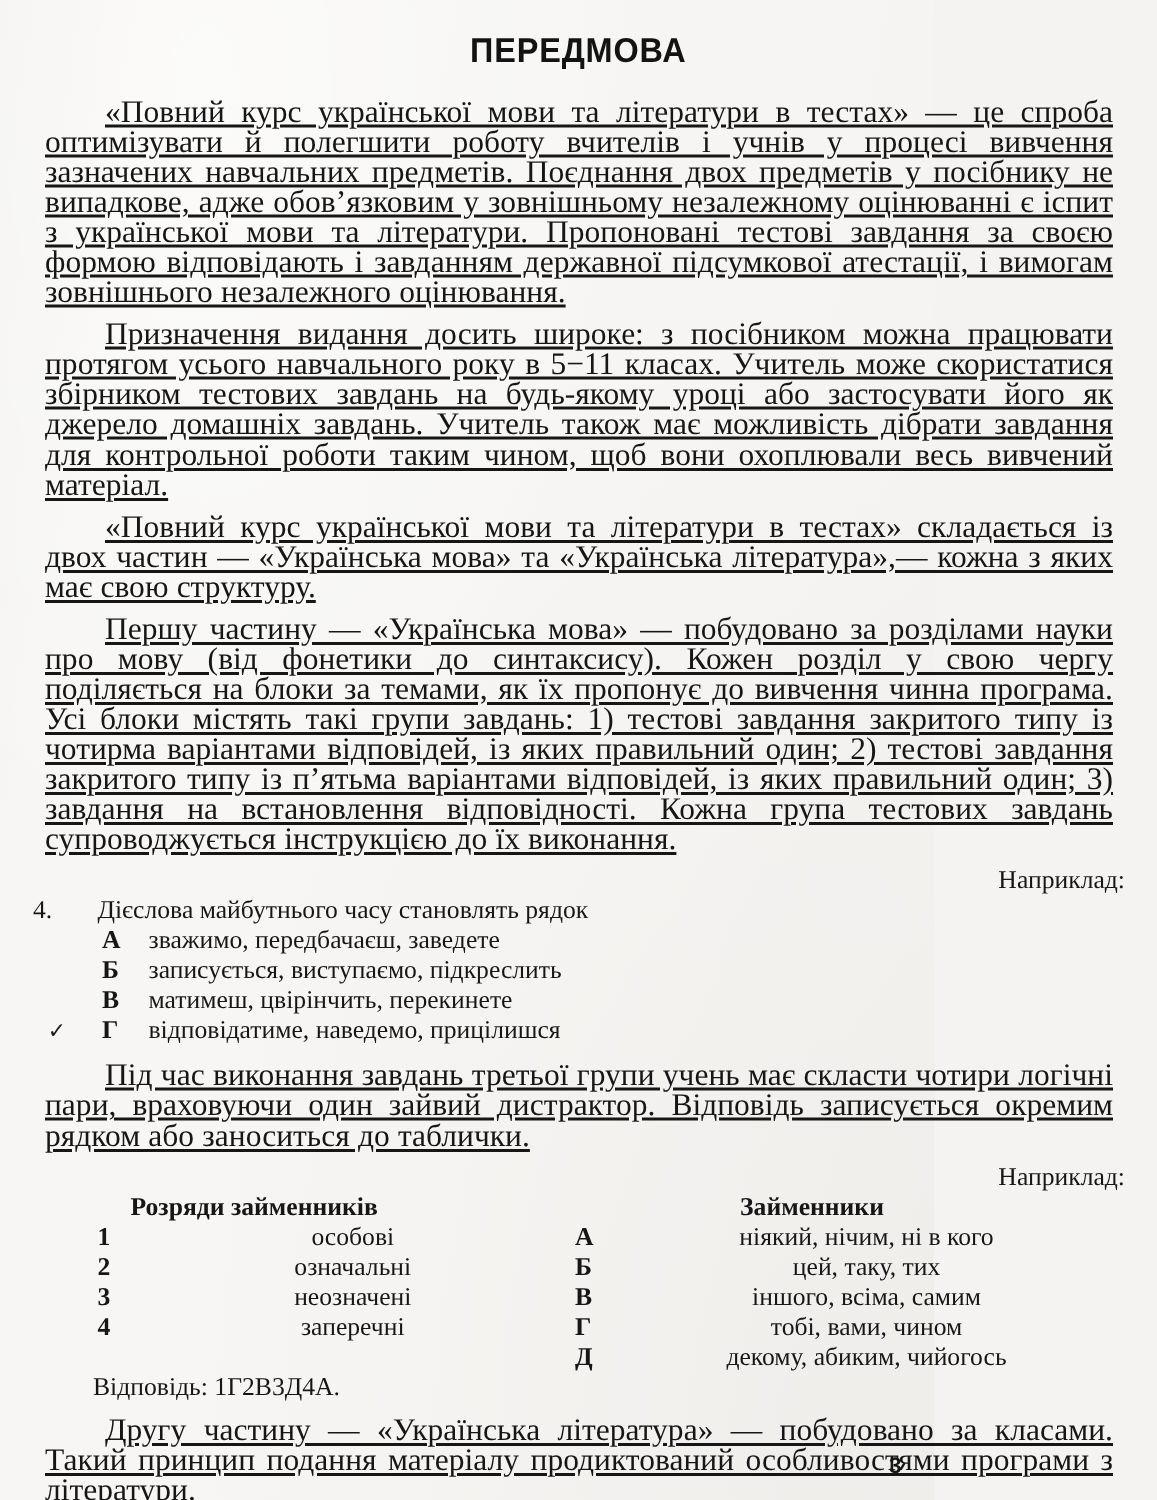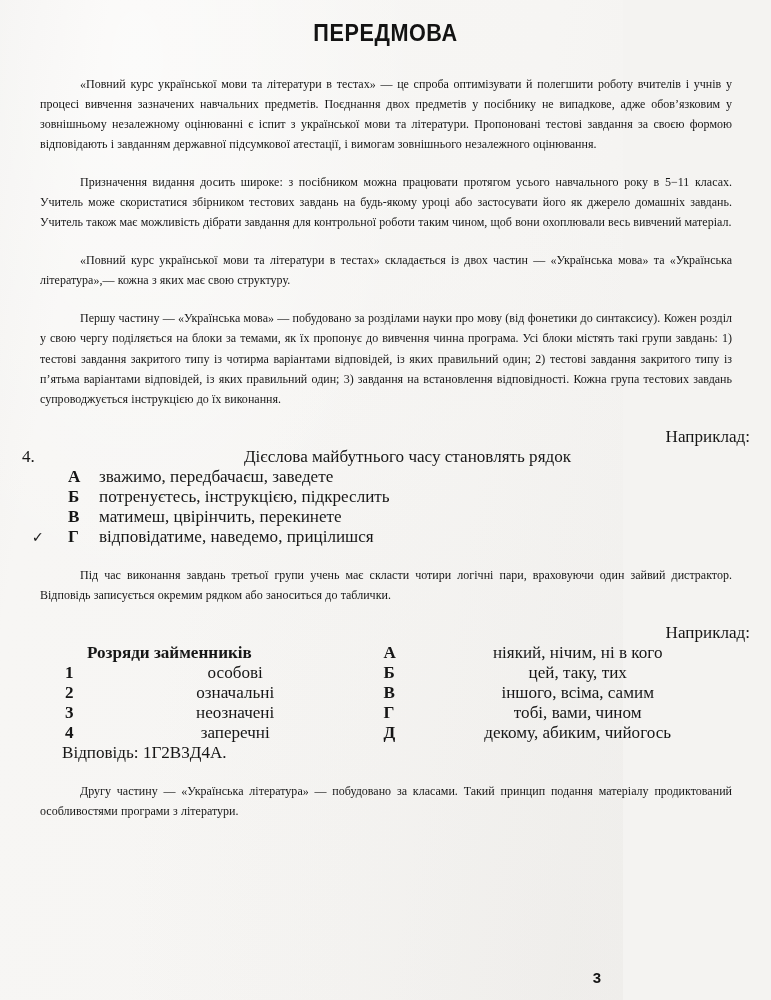--- a/index.html
+++ b/index.html
@@ -53,28 +53,29 @@
   }
 
   .content {
     position: absolute;
     left: 22px;
     top: 56px;
     width: 728px;
   }
 
   p.para {
-    margin: 18px;
-    font-size: 12px;
+    margin: 8px;
+    font-size: 21px;
     line-height: 20.05px;
     text-align: justify;
     text-justify: inter-word;
     text-indent: 40px;
     letter-spacing: 0.01px;
     word-spacing: 0.2px;
+    text-decoration: underline;
     -webkit-font-smoothing: none;
   }
 
   p.naprykl {
     margin: 0;
     font-size: 17.1px;
     line-height: 20.05px;
     text-indent: 40px;
     text-align: right;
   }
@@ -89,21 +90,20 @@
     display: flex;
     align-items: baseline;
   }
   .test-item .q-num {
     width: 43px;
     flex: 0 0 43px;
     font-size: 17.1px;
   }
   .test-item .q-text {
     flex: 1 1 auto;
-    text-align: center;
   }
 
   .options {
     margin: 0;
     padding: 0;
     list-style: none;
   }
   .options li {
     display: flex;
     align-items: baseline;
@@ -221,21 +221,21 @@
       </div>
       <ul class="options">
         <li>
           <span class="tick"></span>
           <span class="opt-letter">А</span>
           <span class="opt-text">зважимо, передбачаєш, заведете</span>
         </li>
         <li>
           <span class="tick"></span>
           <span class="opt-letter">Б</span>
-          <span class="opt-text">потренуєтесь, інструкцією, підкреслить</span>
+          <span class="opt-text">записується, виступаємо, підкреслить</span>
         </li>
         <li>
           <span class="tick"></span>
           <span class="opt-letter">В</span>
           <span class="opt-text">матимеш, цвірінчить, перекинете</span>
         </li>
         <li>
           <span class="tick">✓</span>
           <span class="opt-letter">Г</span>
           <span class="opt-text">відповідатиме, наведемо, прицілишся</span>
@@ -267,20 +267,21 @@
                 <span class="val">неозначені</span>
               </li>
               <li>
                 <span class="key">4</span>
                 <span class="val">заперечні</span>
               </li>
             </ul>
           </div>
 
           <div class="match-col right">
+            <div class="col-head">Займенники</div>
             <ul class="match-list">
               <li>
                 <span class="key">А</span>
                 <span class="val">ніякий, нічим, ні в кого</span>
               </li>
               <li>
                 <span class="key">Б</span>
                 <span class="val">цей, таку, тих</span>
               </li>
               <li>

